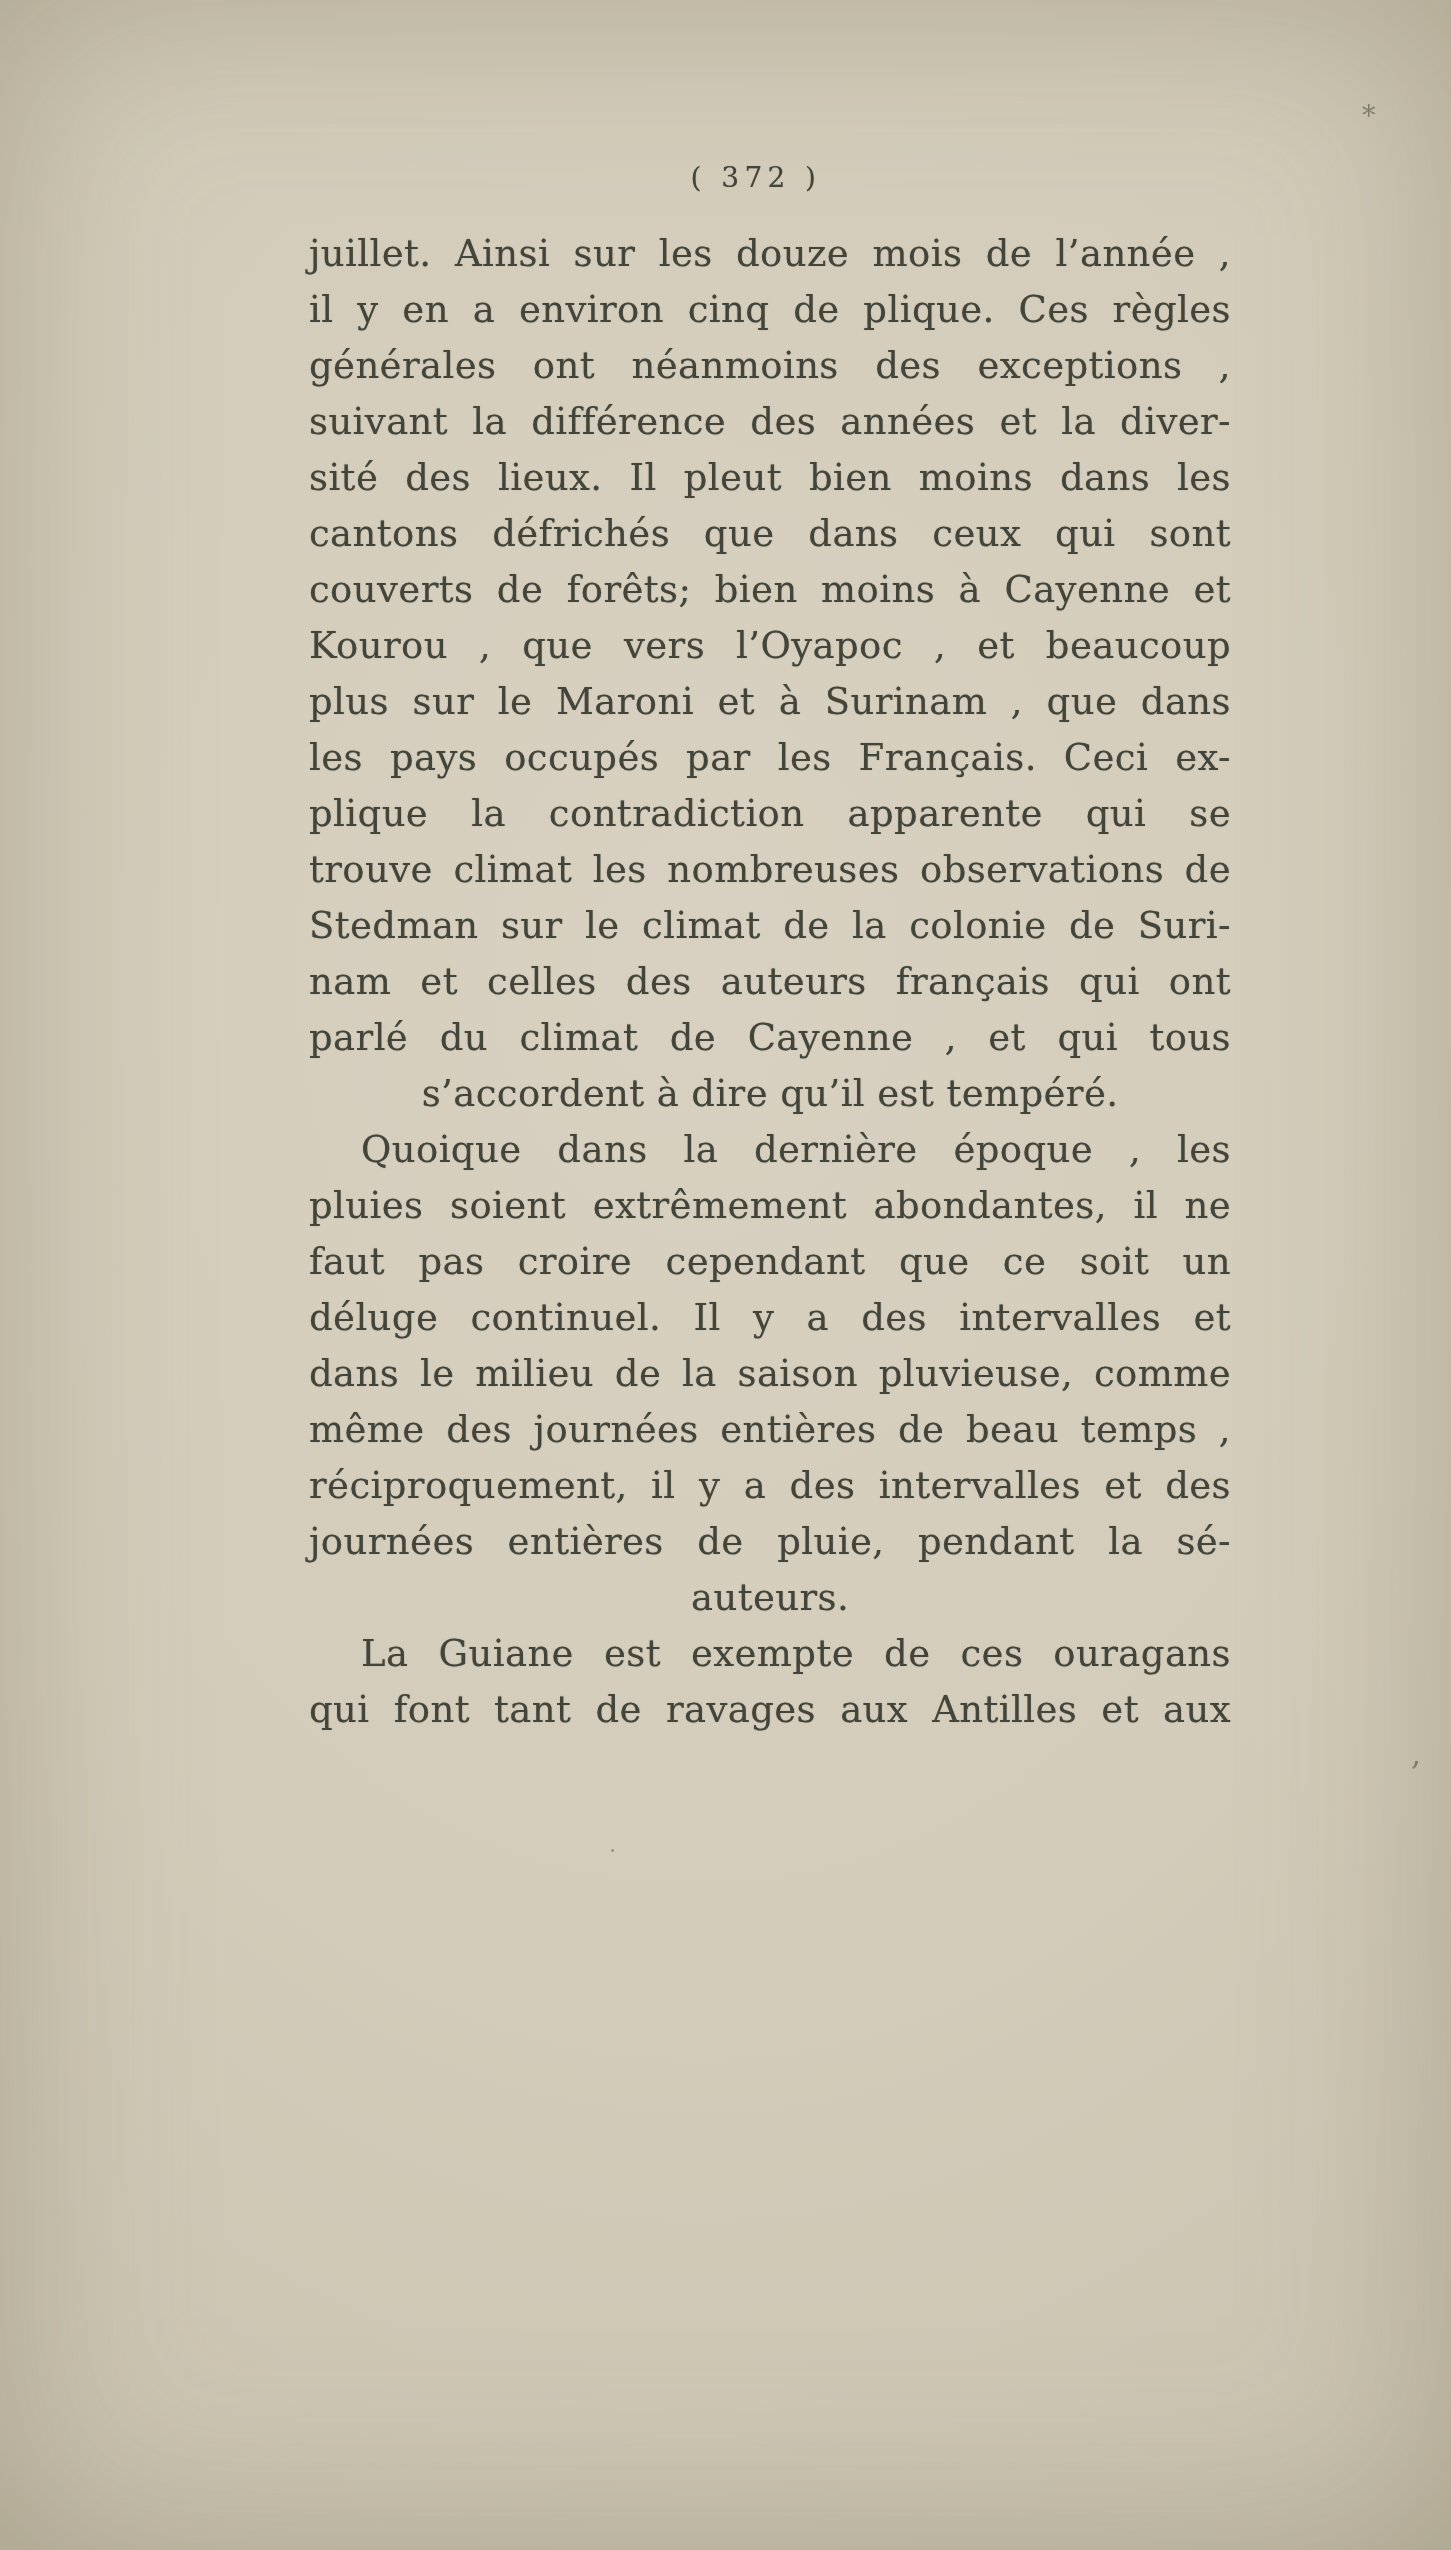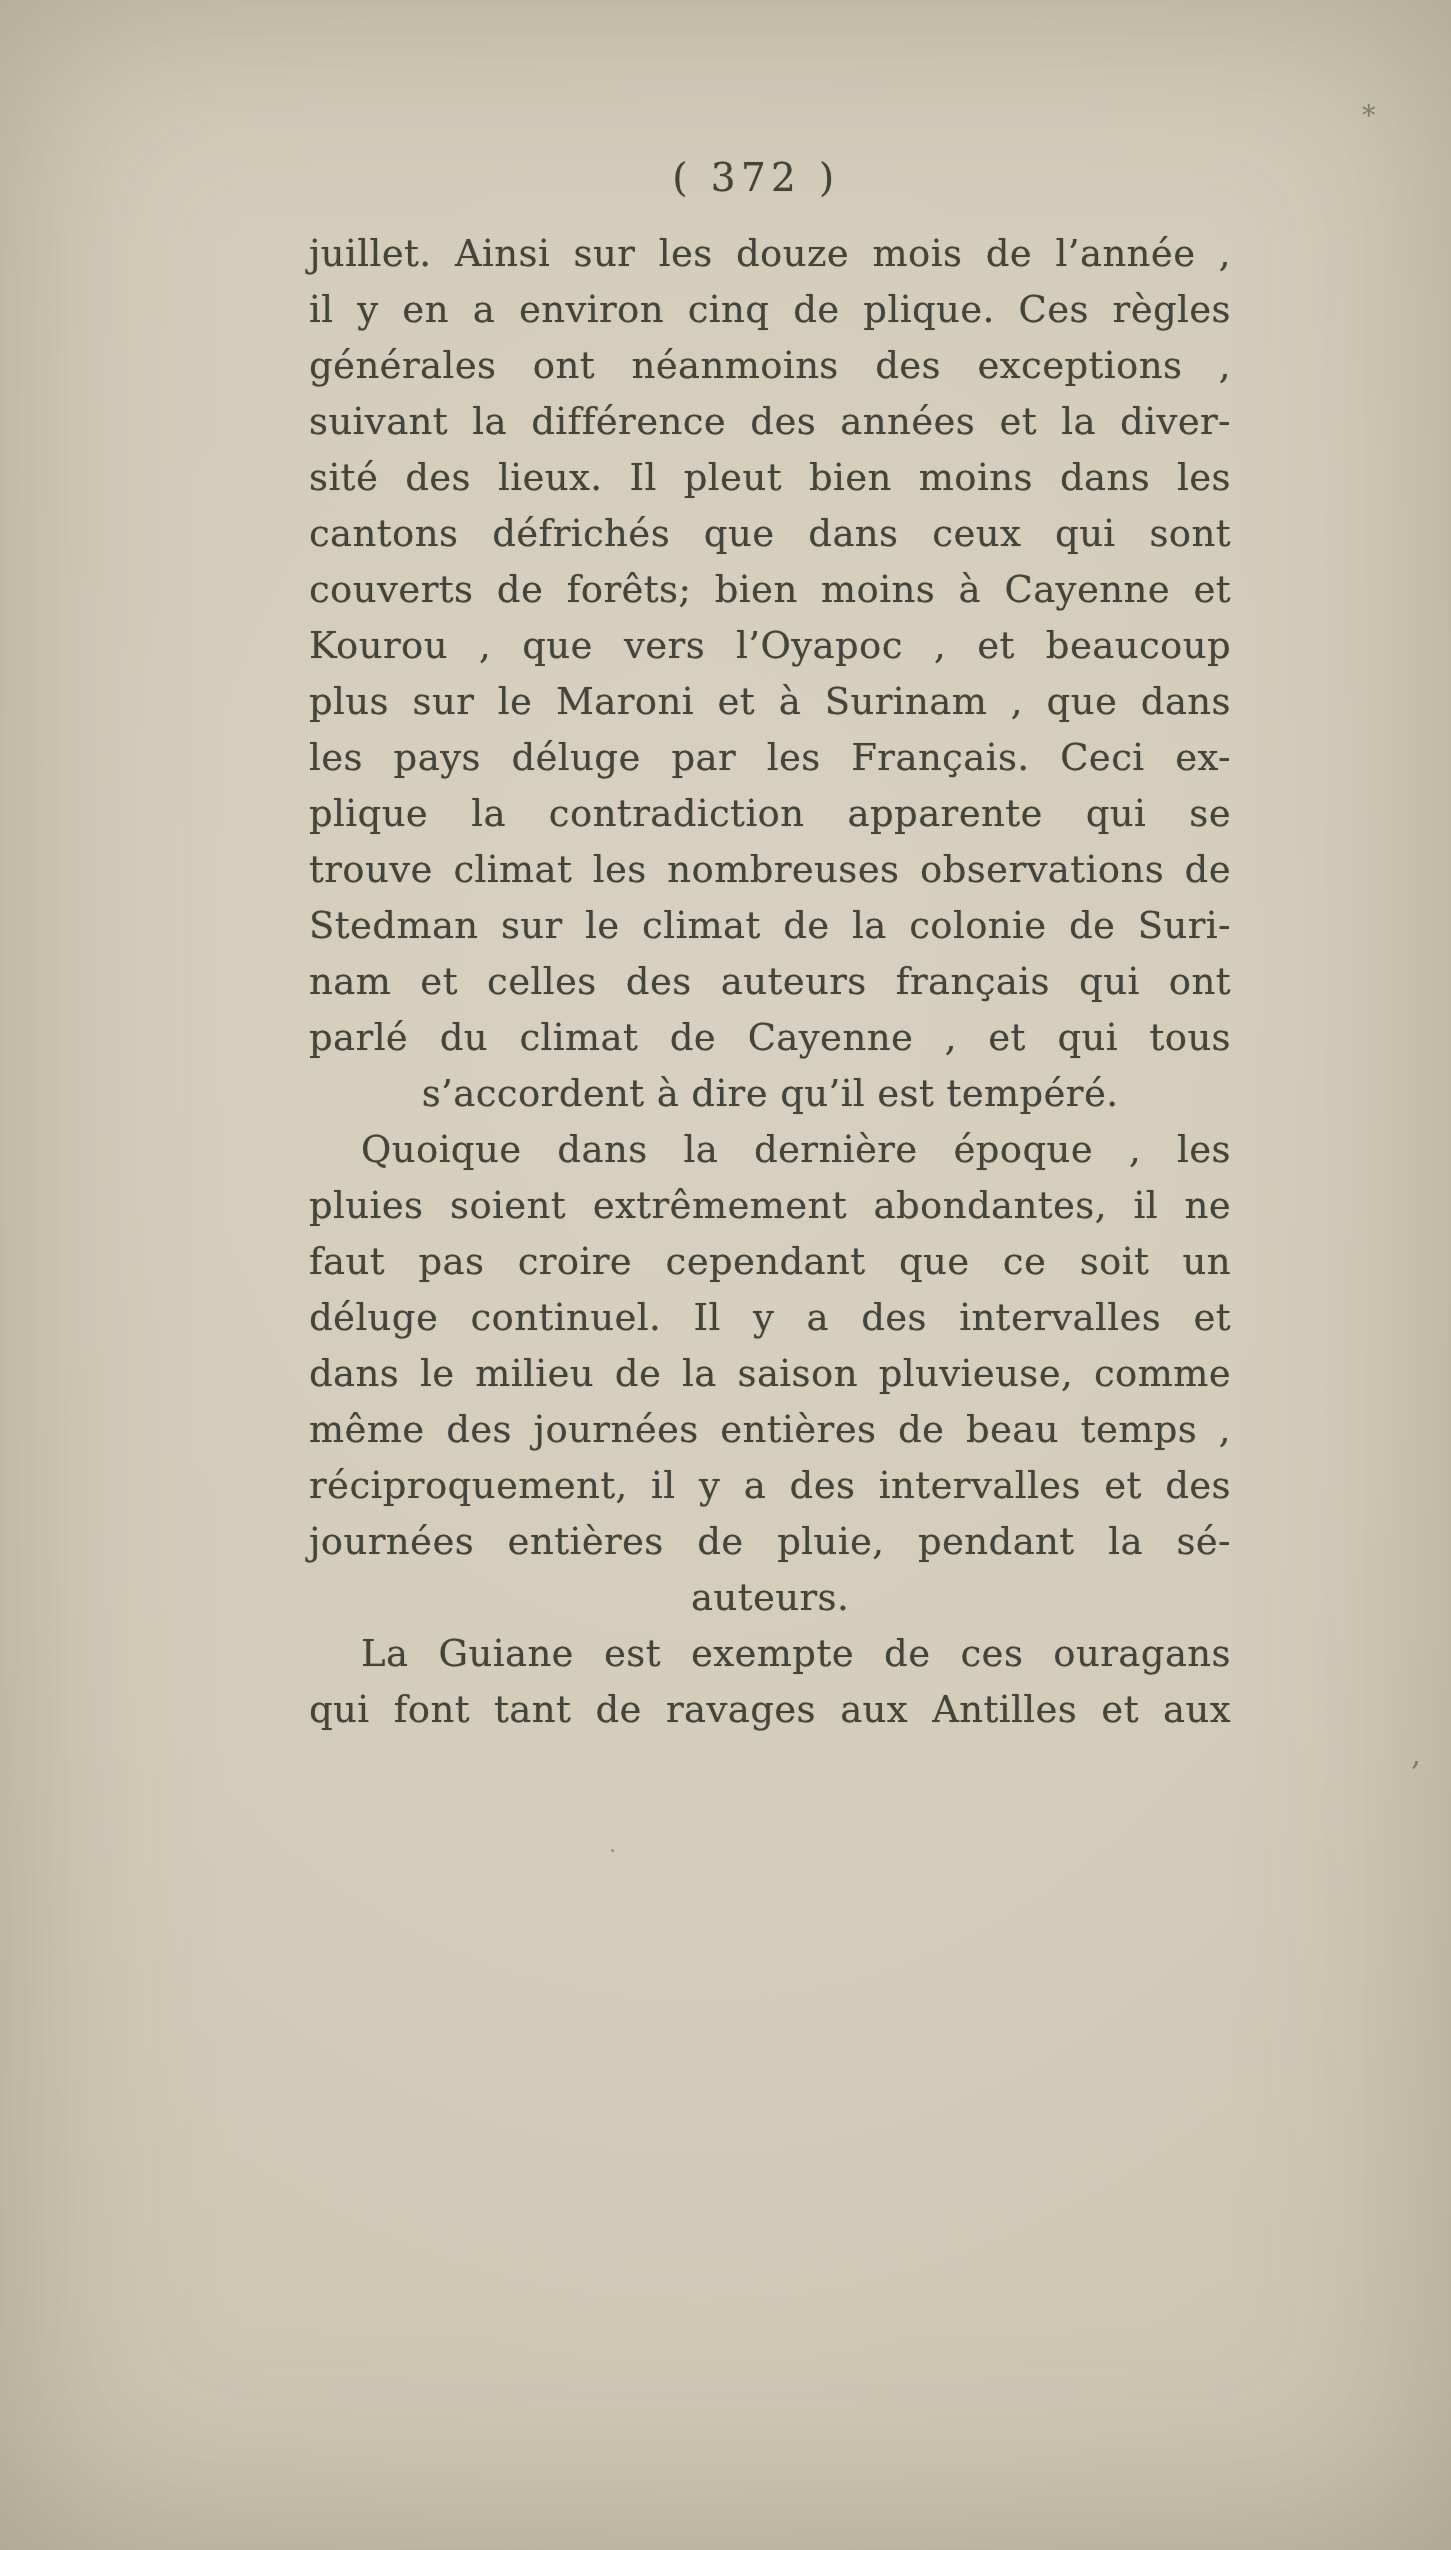--- a/index.html
+++ b/index.html
@@ -22,21 +22,21 @@
         #bfb8a4 100%);
     box-shadow: inset 0 0 197px rgba(110, 100, 75, 0.35);
     font-family: "DejaVu Serif", "Liberation Serif", serif;
     color: var(--ink, #43453b);
   }
   .header {
     padding-top: 150px;
     width: 922px;
     margin-left: 295px;
     text-align: center;
-    font-size: 39px;
+    font-size: 28px;
     letter-spacing: 5.4px;
     line-height: 56px;
     text-shadow: 0 0 0.9px rgba(62, 64, 54, 0.5);
   }
   .text-block {
     margin-top: 19.7px;
     margin-left: 309px;
     width: 922px;
     font-size: 37px;
     line-height: 56px;
@@ -75,21 +75,21 @@
       <div class="paragraph">
         <div class="line jl">juillet. Ainsi sur les douze mois de l’année ,</div>
         <div class="line jl">il y en a environ cinq de plique. Ces règles</div>
         <div class="line jl">générales ont néanmoins des exceptions ,</div>
         <div class="line jl">suivant la différence des années et la diver-</div>
         <div class="line jl">sité des lieux. Il pleut bien moins dans les</div>
         <div class="line jl">cantons défrichés que dans ceux qui sont</div>
         <div class="line jl">couverts de forêts; bien moins à Cayenne et</div>
         <div class="line jl">Kourou , que vers l’Oyapoc , et beaucoup</div>
         <div class="line jl">plus sur le Maroni et à Surinam , que dans</div>
-        <div class="line jl">les pays déluge par les Français. Ceci ex-</div>
+        <div class="line jl">les pays occupés par les Français. Ceci ex-</div>
         <div class="line jl">plique la contradiction apparente qui se</div>
         <div class="line jl">trouve climat les nombreuses observations de</div>
         <div class="line jl">Stedman sur le climat de la colonie de Suri-</div>
         <div class="line jl">nam et celles des auteurs français qui ont</div>
         <div class="line jl">parlé du climat de Cayenne , et qui tous</div>
         <div class="line">s’accordent à dire qu’il est tempéré.</div>
       </div>
       <div class="paragraph">
         <div class="line jl indent">Quoique dans la dernière époque , les</div>
         <div class="line jl">pluies soient extrêmement abondantes, il ne</div>

